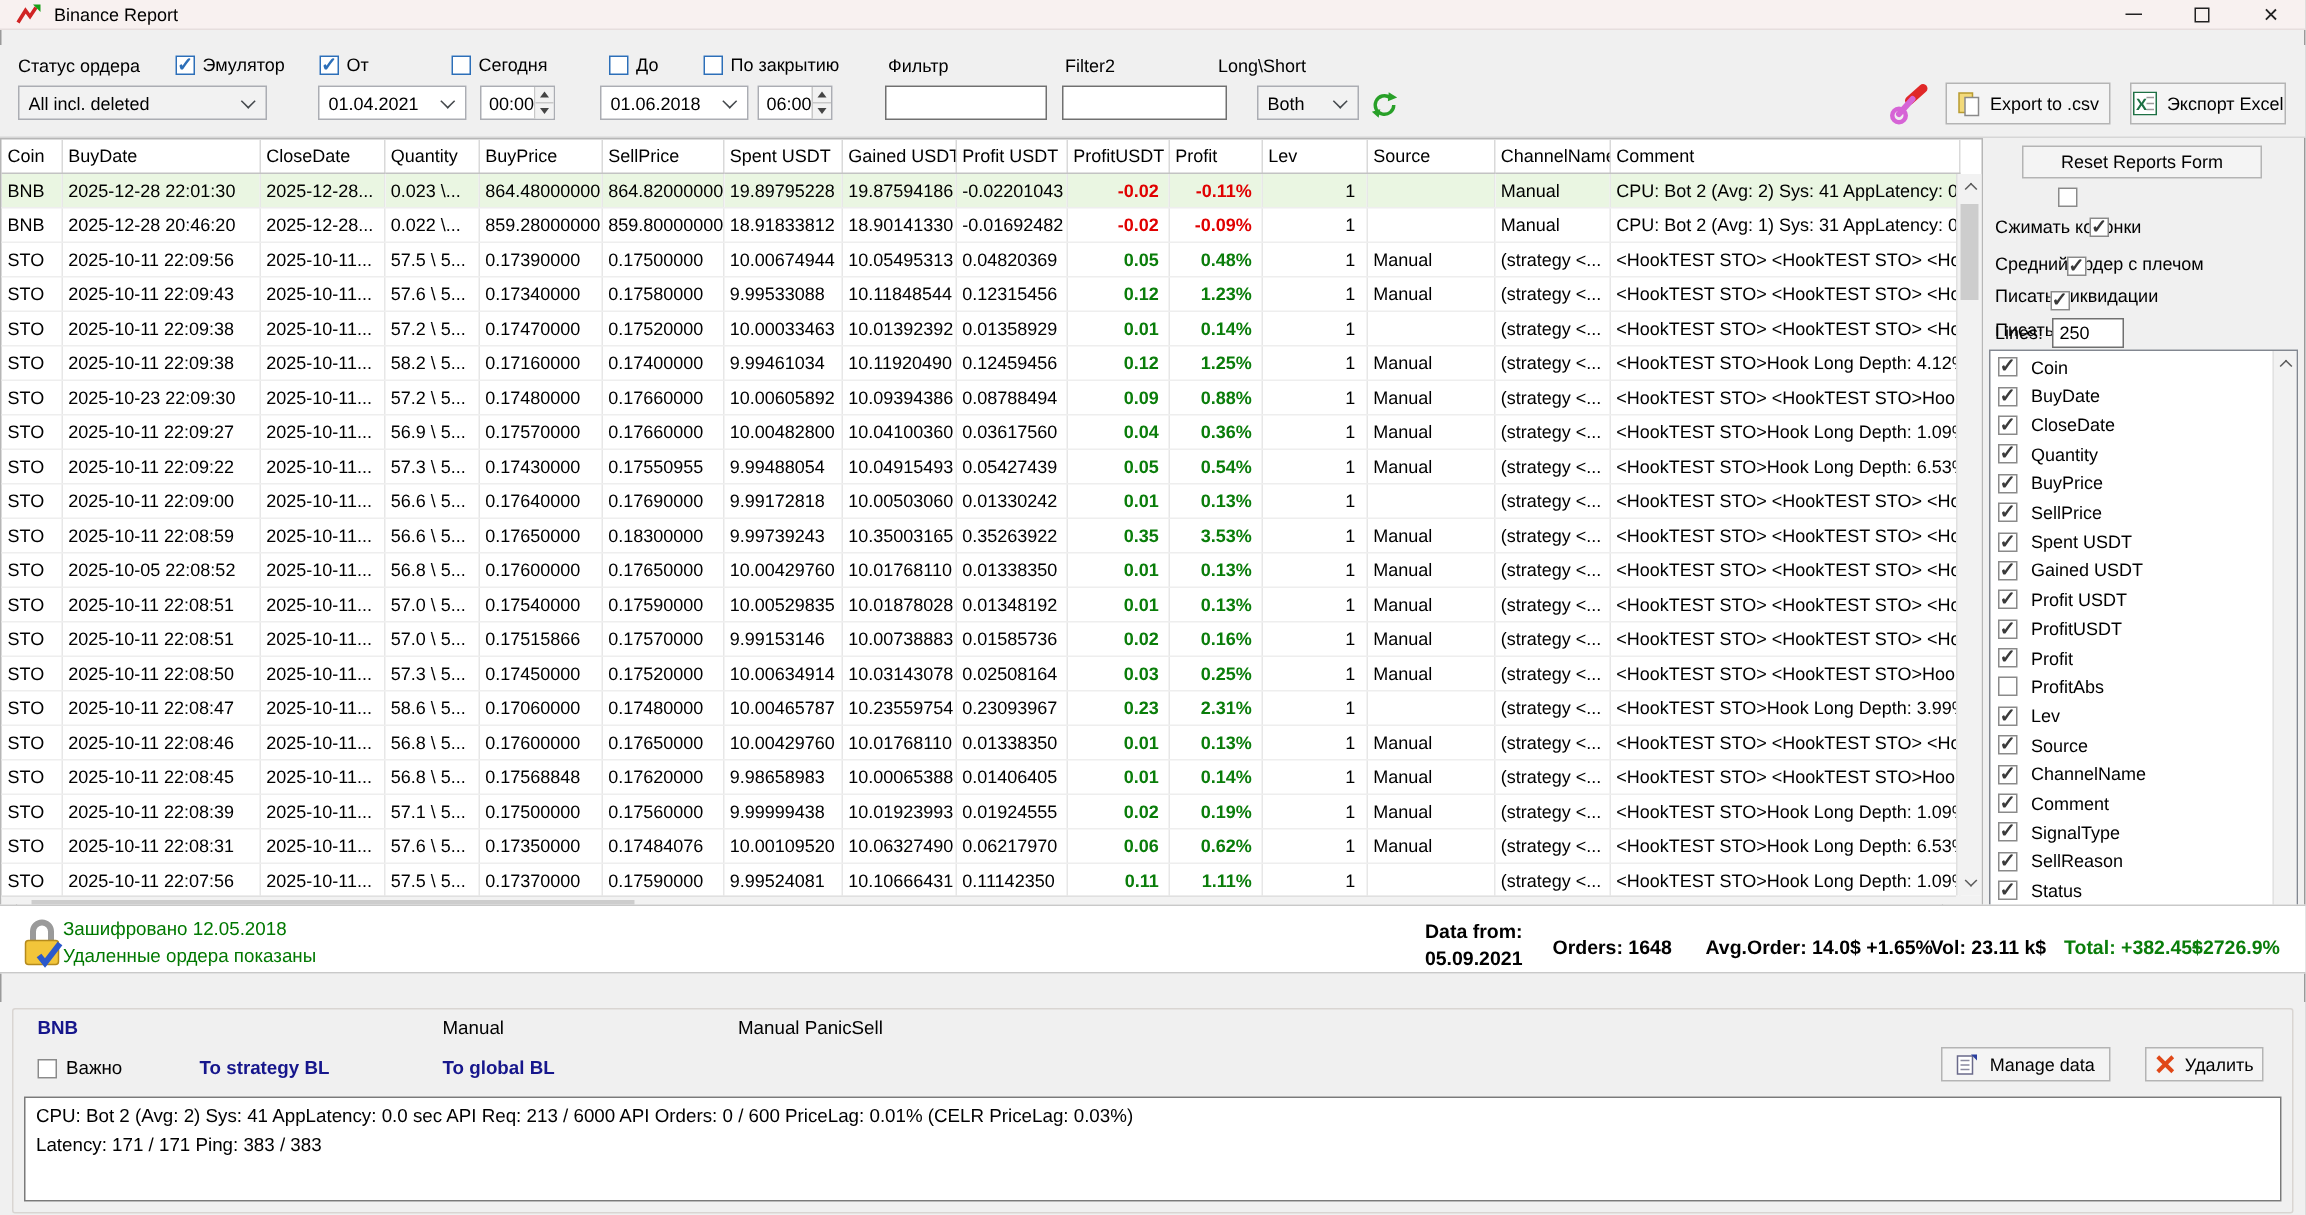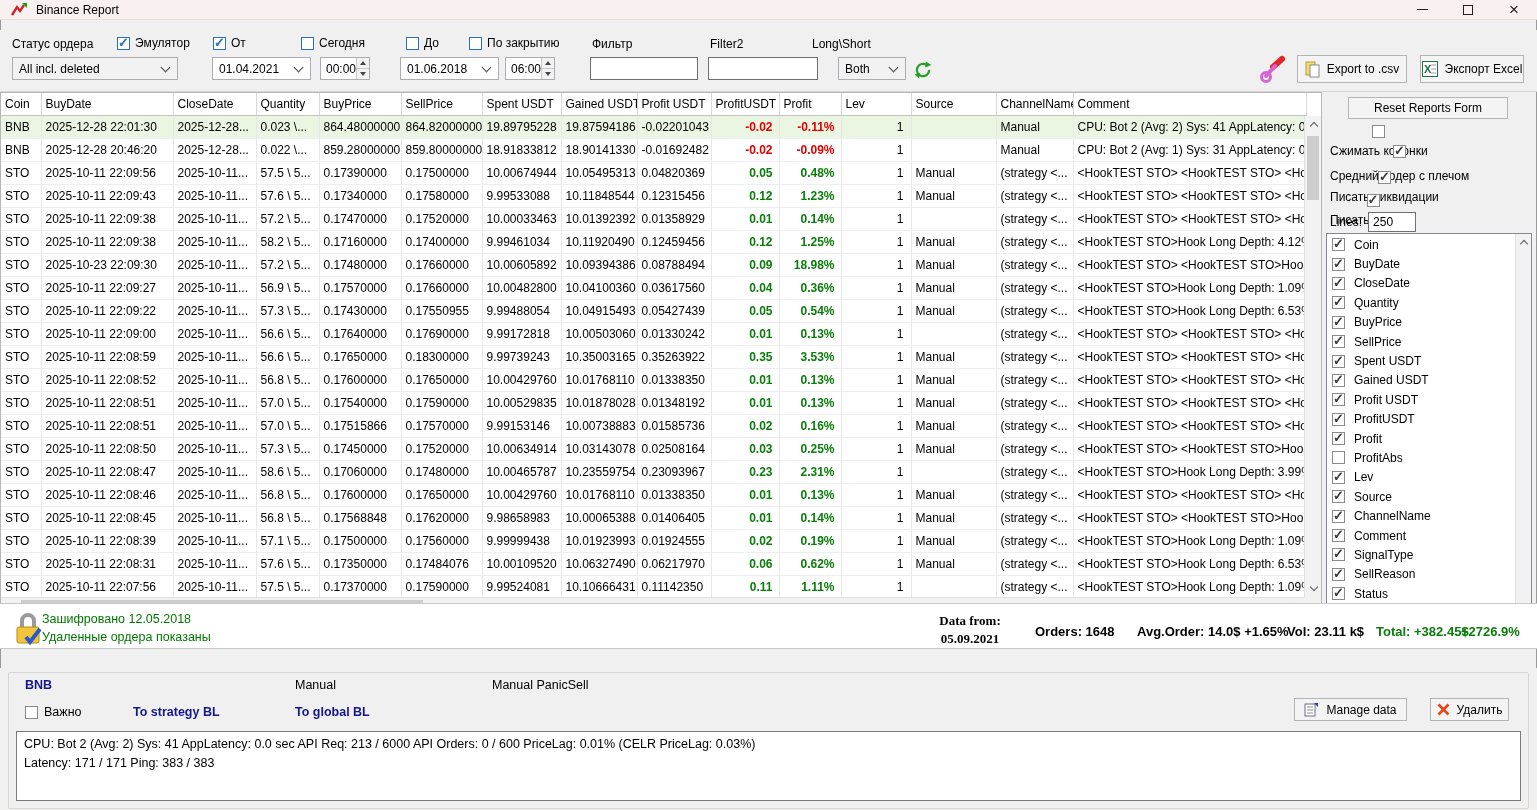--- a/index.html
+++ b/index.html
@@ -74,21 +74,21 @@
   .checklist { position:absolute; left:0; top:141px; width:206px; height:382px; background:#fff; border:1px solid #828790; overflow:hidden; }
   .cl-items { position:absolute; left:0; top:1px; right:16px; }
   .cl-row { height:19.4px; display:flex; align-items:center; gap:9px; padding-left:5px; }
   .cl-scroll { position:absolute; top:0; right:0; bottom:0; width:16px; background:#f2f2f2; border-left:1px solid #e2e2e2; }
   
   .statusrow { position:absolute; top:603px; left:0; width:1537px; height:46px; background:#fff; border-top:1px solid #c9c9c9; border-bottom:1px solid #c9c9c9; }
   .enc-text { position:absolute; left:42px; top:6px; color:#007800; line-height:18px; font-size:12.5px; }
   .lock-ico { position:absolute; left:13px; top:7px; }
   .stat { position:absolute; font-weight:bold; font-size:13px; white-space:nowrap; }
   .stat.green { color:#0a7d0a; }
-  .datafrom { top:8px; left:925px; width:90px; text-align:center; line-height:18px;font-family:Liberation Serif, serif; }
+  .datafrom { top:8px; left:925px; width:90px; text-align:right; line-height:18px; }
   
   .detail { position:absolute; top:668px; left:0; width:1537px; height:142px; background:#f0f0f0; }
   .detail-box { position:absolute; left:8px; top:4px; width:1521px; height:137px; border:1px solid #d9d5d2; border-radius:2px; }
   .navy { color:#16168c; font-weight:bold; }
   .d-text { position:absolute; white-space:nowrap; font-size:12.5px; }
   .d-cb { position:absolute; display:flex; align-items:center; gap:6px; font-size:12.5px; }
   .d-btn { position:absolute; height:23px; }
   .comment-box { position:absolute; left:16px; top:63px; width:1505px; height:70px; background:#fff; border:1px solid #7a7a7a; padding:3px 7px; line-height:19px; font-size:12.5px; }
   .ico { flex:none; display:block; }
 </style>
@@ -359,21 +359,21 @@
           <td class="c0">STO</td>
           <td class="c1">2025-10-23 22:09:30</td>
           <td class="c2">2025-10-11...</td>
           <td class="c3">57.2 \ 5...</td>
           <td class="c4">0.17480000</td>
           <td class="c5">0.17660000</td>
           <td class="c6">10.00605892</td>
           <td class="c7">10.09394386</td>
           <td class="c8">0.08788494</td>
           <td class="c9 pos">0.09</td>
-          <td class="c10 pos">18.98%</td>
+          <td class="c10 pos">0.88%</td>
           <td class="c11">1</td>
           <td class="c12">Manual</td>
           <td class="c13">(strategy &lt;...</td>
           <td class="c14">&lt;HookTEST STO&gt; &lt;HookTEST STO&gt;Hook</td>
         </tr>
         <tr>
           <td class="c0">STO</td>
           <td class="c1">2025-10-11 22:09:27</td>
           <td class="c2">2025-10-11...</td>
           <td class="c3">56.9 \ 5...</td>
@@ -435,21 +435,21 @@
           <td class="c8">0.35263922</td>
           <td class="c9 pos">0.35</td>
           <td class="c10 pos">3.53%</td>
           <td class="c11">1</td>
           <td class="c12">Manual</td>
           <td class="c13">(strategy &lt;...</td>
           <td class="c14">&lt;HookTEST STO&gt; &lt;HookTEST STO&gt; &lt;Hoo</td>
         </tr>
         <tr>
           <td class="c0">STO</td>
-          <td class="c1">2025-10-11 22:08:52</td>
+          <td class="c1">2025-10-05 22:08:52</td>
           <td class="c2">2025-10-11...</td>
           <td class="c3">56.8 \ 5...</td>
           <td class="c4">0.17600000</td>
           <td class="c5">0.17650000</td>
           <td class="c6">10.00429760</td>
           <td class="c7">10.01768110</td>
           <td class="c8">0.01338350</td>
           <td class="c9 pos">0.01</td>
           <td class="c10 pos">0.13%</td>
           <td class="c11">1</td>

